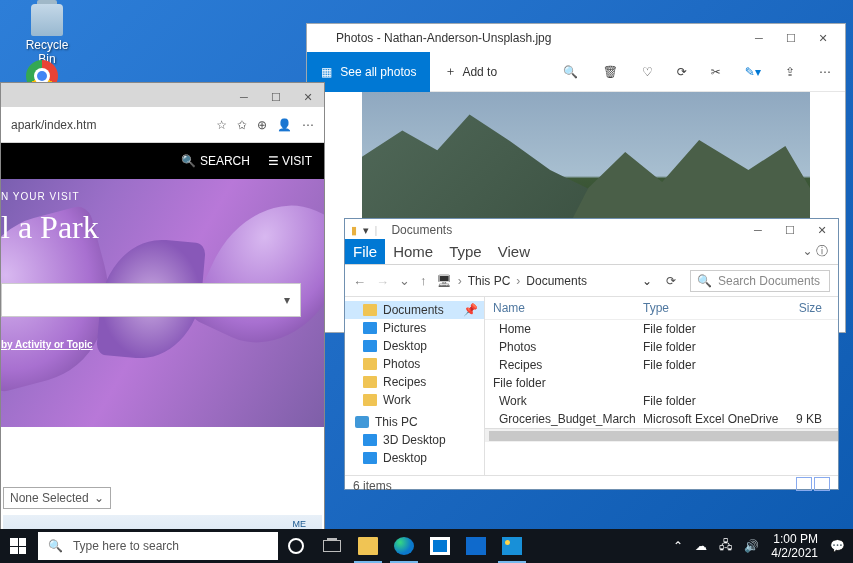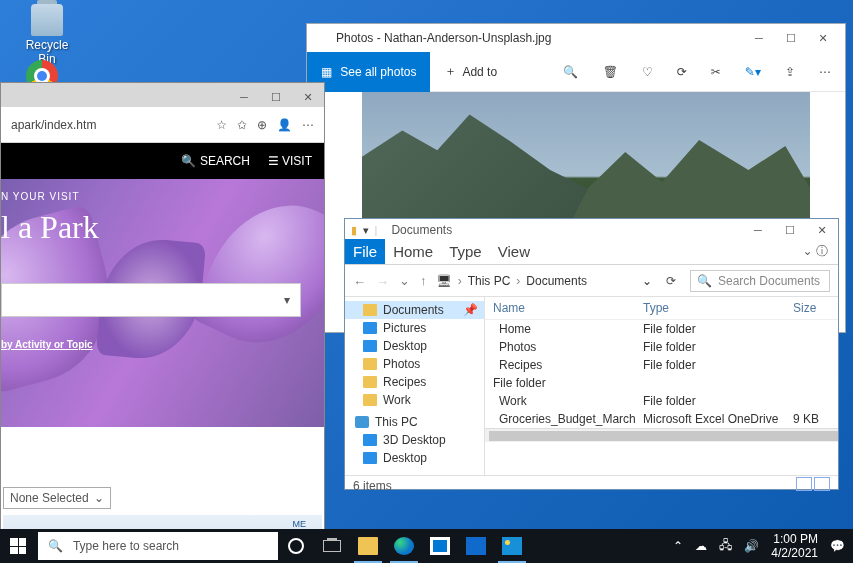--- a/index.html
+++ b/index.html
@@ -72,21 +72,21 @@
 .tree-item.root{padding-left:10px;margin-top:4px;}
 .tree-item.sel{background:#cde8ff;}
 .fico{width:14px;height:12px;background:#f0c454;border-radius:1px;display:inline-block;}
 .fico.blue{background:#2890e8;}
 .fico.pc{background:#4098d8;border-radius:2px;}
 .fico.od{background:#0078d4;border-radius:50%;}
 .exp-list{flex:1;overflow:auto;}
 .exp-cols{display:flex;padding:4px 8px;border-bottom:1px solid #eee;font-size:11px;color:#5078a0;}
 .c-name{flex:0 0 150px;}
 .c-type{flex:0 0 150px;}
-.c-size{flex:1;text-align:left;padding-right:8px;}
+.c-size{flex:1;text-align:right;padding-right:8px;}
 .exp-row{display:flex;align-items:center;padding:2px 8px;font-size:11px;color:#333;}
 .exp-row .rico{width:14px;height:12px;background:#f0c454;margin-right:6px;}
 .exp-row .rico.xl{background:#1f7246;}
 .exp-status{height:20px;border-top:1px solid #e0e0e0;display:flex;align-items:center;padding:0 8px;font-size:10px;color:#555;justify-content:space-between;}
 .view-icons span{display:inline-block;width:16px;height:14px;border:1px solid #88aaee;margin-left:2px;}
 .scroll-h{height:14px;background:#f0f0f0;border-top:1px solid #ddd;position:relative;}
 .scroll-h::after{content:"";position:absolute;left:4px;top:2px;width:380px;height:10px;background:#c8c8c8;}
 
 
 .taskbar{position:absolute;left:0;bottom:0;width:853px;height:34px;background:#10151c;display:flex;align-items:center;}

